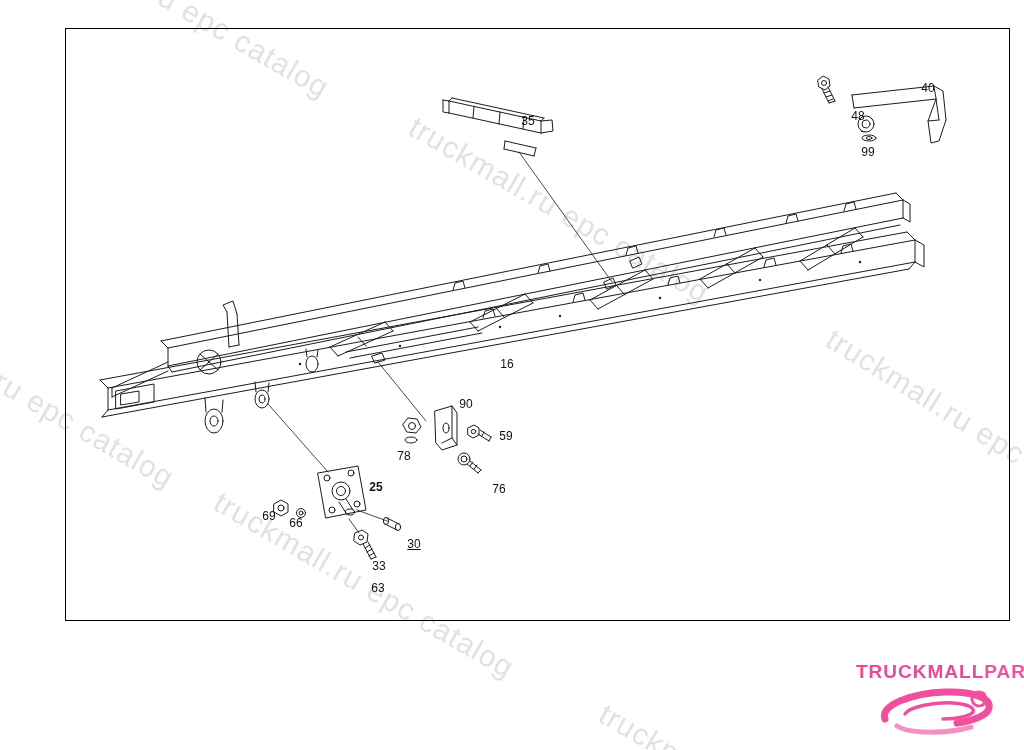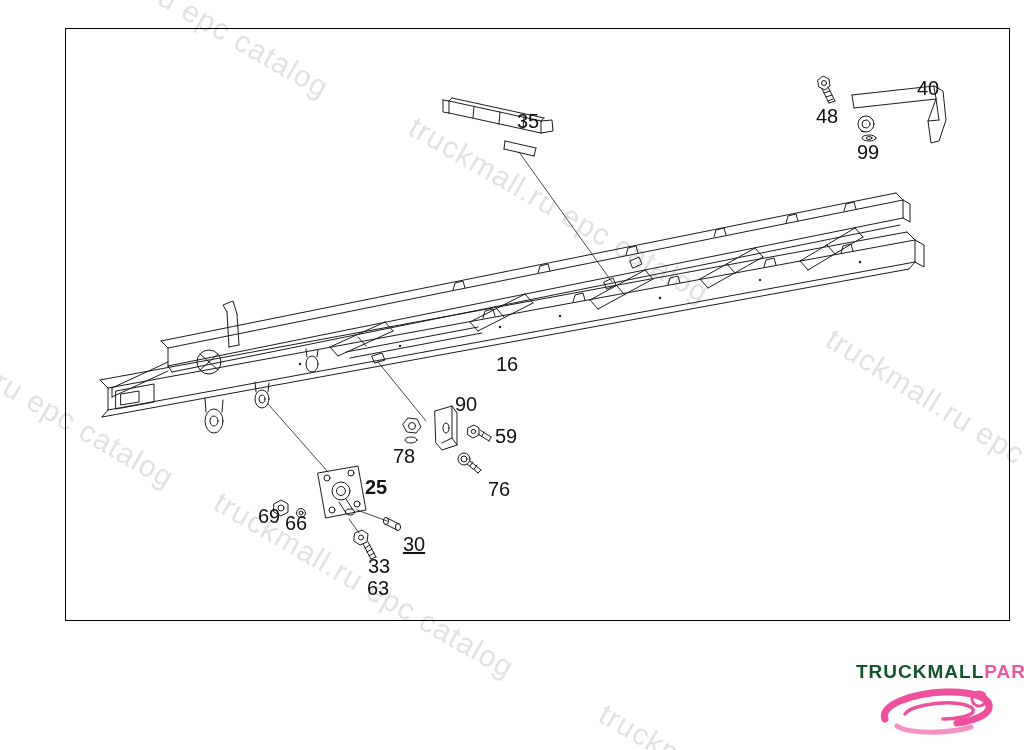--- a/index.html
+++ b/index.html
@@ -9,25 +9,25 @@
   #watermark-layer{position:absolute;inset:0;z-index:1;}
   svg.drawing{position:absolute;left:0;top:0;z-index:2;}
   .frame-border{position:absolute;left:65px;top:28px;width:943px;height:591px;
                 border:1px solid #000;z-index:3;pointer-events:none;}
   #label-layer{position:absolute;inset:0;z-index:4;}
   .logo{position:absolute;left:856px;top:662px;width:160px;z-index:5;text-align:center;}
   
   .wm{position:absolute;font-size:30px;white-space:nowrap;transform-origin:0 0;
       opacity:.55;letter-spacing:1px;user-select:none;}
   
-  .part-label{position:absolute;transform:translate(-50%,-50%);font-size:20px;color:#111;
+  .part-label{position:absolute;transform:translate(-50%,-50%);font-size:12px;color:#111;
               line-height:1;cursor:pointer;}
   
   .logo-text{font-size:19px;font-weight:bold;letter-spacing:1px;line-height:1.1;}
-  .logo-text .gray{color:#14532d;}
+  .logo-text .gray{color:#ec4899;}
   .logo-text .pink{color:#f0549f;}
 </style>
 </head>
 <body>
 
 <div class="page">
 
   <div id="watermark-layer">
       <div class="wm" style="left: 40px; top: -95px; transform: rotate(30deg); color: rgb(201, 201, 201);">truckmall.ru epc catalog</div>
       <div class="wm" style="left: 420px; top: 110px; transform: rotate(30deg); color: rgb(201, 201, 201);">truckmall.ru epc catalog</div>
@@ -211,21 +211,21 @@
         <path d="M359,533 L349,519"></path>
       </g>
     </g>
   </svg>
 
   <div class="frame-border"></div>
 
   <div id="label-layer">
       <div class="part-label" style="left: 528px; top: 109px; margin-top: 12px;">35</div>
       <div class="part-label" style="left: 928px; top: 88px;">40</div>
-      <div class="part-label" style="left: 827px; top: 116px;">48</div>
+      <div class="part-label" style="left: 858px; top: 116px;">48</div>
       <div class="part-label" style="left: 868px; top: 152px;">99</div>
       <div class="part-label" style="left: 507px; top: 364px;">16</div>
       <div class="part-label" style="left: 466px; top: 404px;">90</div>
       <div class="part-label" style="left: 404px; top: 456px; text-align: right;">78</div>
       <div class="part-label" style="left: 506px; top: 436px;">59</div>
       <div class="part-label" style="left: 499px; top: 489px;">76</div>
       <div class="part-label" style="left: 376px; top: 487px; font-weight: bold;">25</div>
       <div class="part-label" style="left: 269px; top: 516px;">69</div>
       <div class="part-label" style="left: 296px; top: 523px;">66</div>
       <div class="part-label" style="left: 414px; top: 544px; text-decoration: underline;">30</div>

